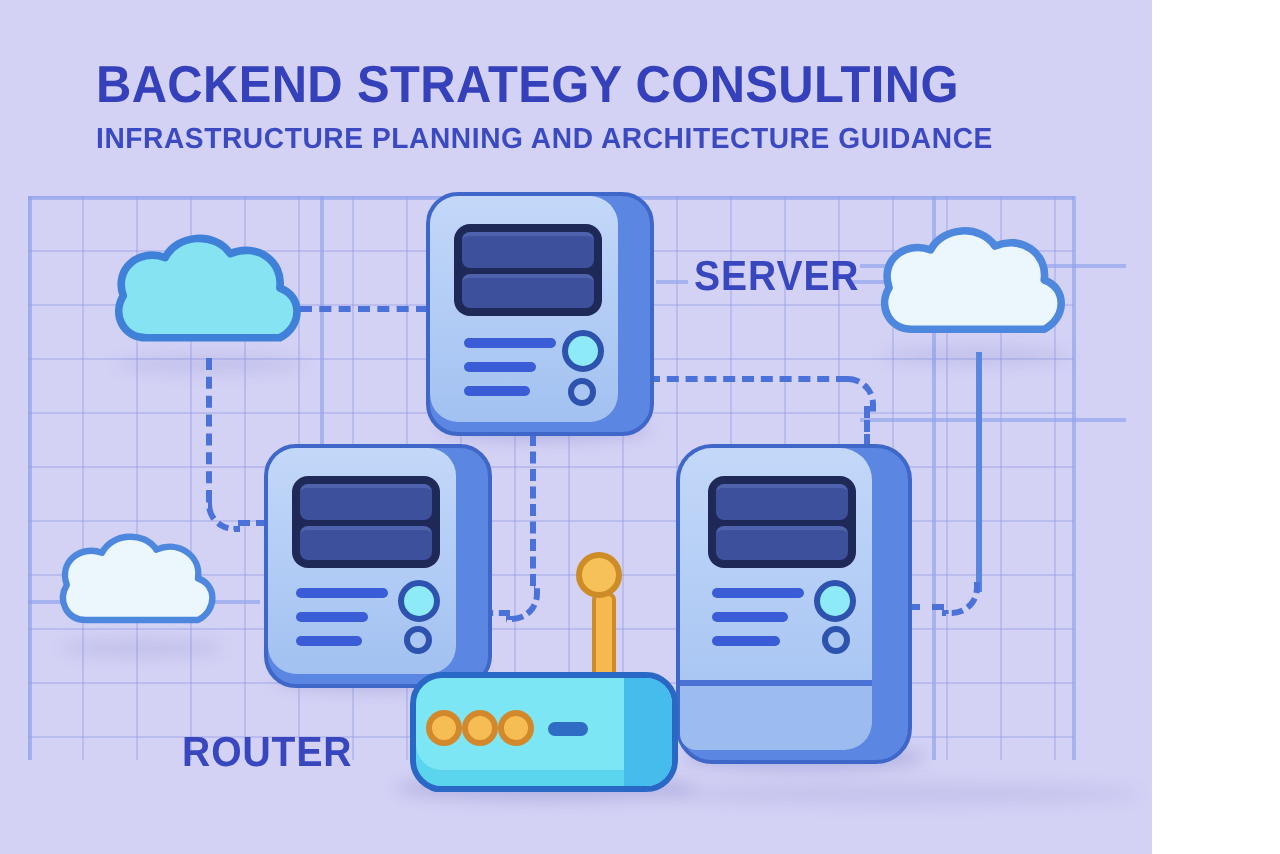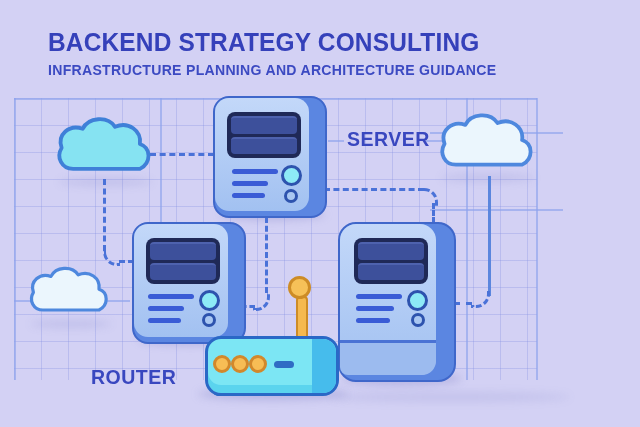--- a/index.html
+++ b/index.html
@@ -1,16 +1,16 @@
 <!DOCTYPE html>
 <html><head>
 <meta charset="utf-8">
 <style>
   html,body{margin:0;padding:0;}
-  .stage{position:relative;width:640px;height:427px;background:#d3d1f4;overflow:hidden;
+  .stage{position:relative;width:576px;height:427px;background:#d3d1f4;overflow:hidden;
          font-family:"Liberation Sans",sans-serif;}
 
   
   .title{position:absolute;left:48px;top:27px;font-size:26px;font-weight:800;color:#3541ba;
          letter-spacing:.2px;transform:scaleX(.94);transform-origin:left top;white-space:nowrap;}
   .subtitle{position:absolute;left:48px;top:62px;font-size:14.5px;font-weight:700;color:#3c4ac2;
          letter-spacing:.3px;transform:scaleX(.97);transform-origin:left top;white-space:nowrap;}
 
   
   .grid{position:absolute;left:14px;top:98px;width:523px;height:282px;

